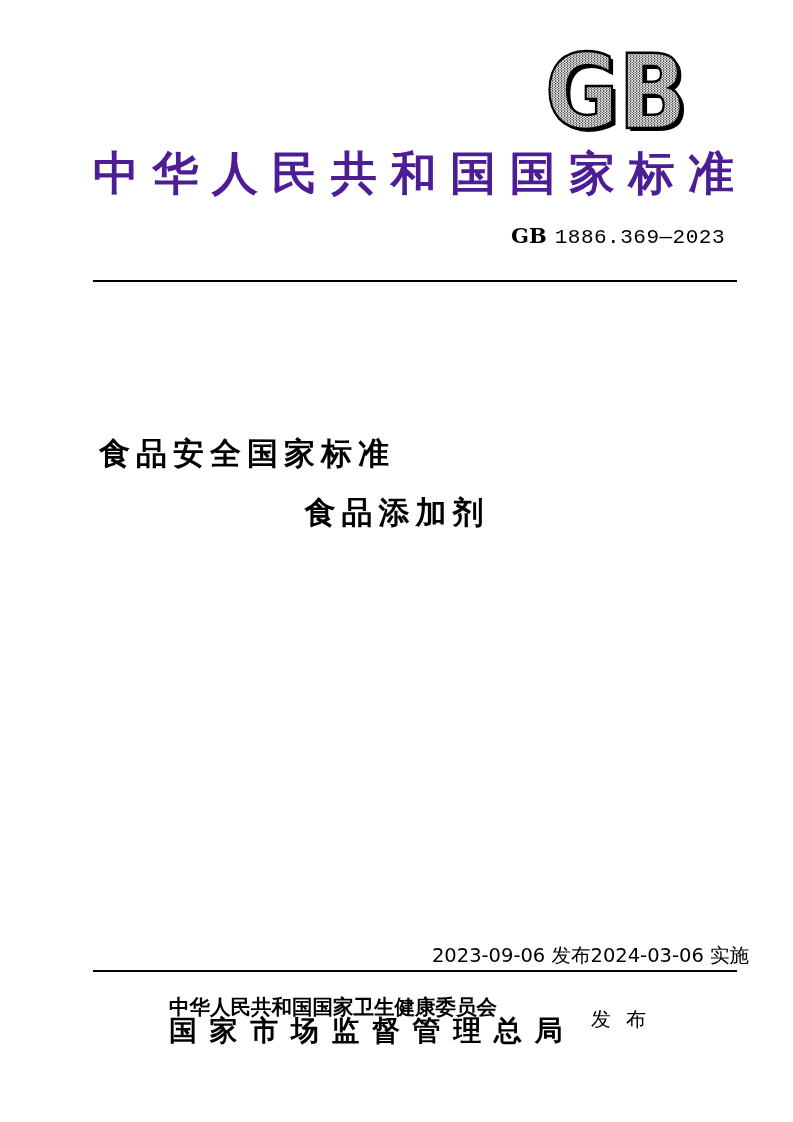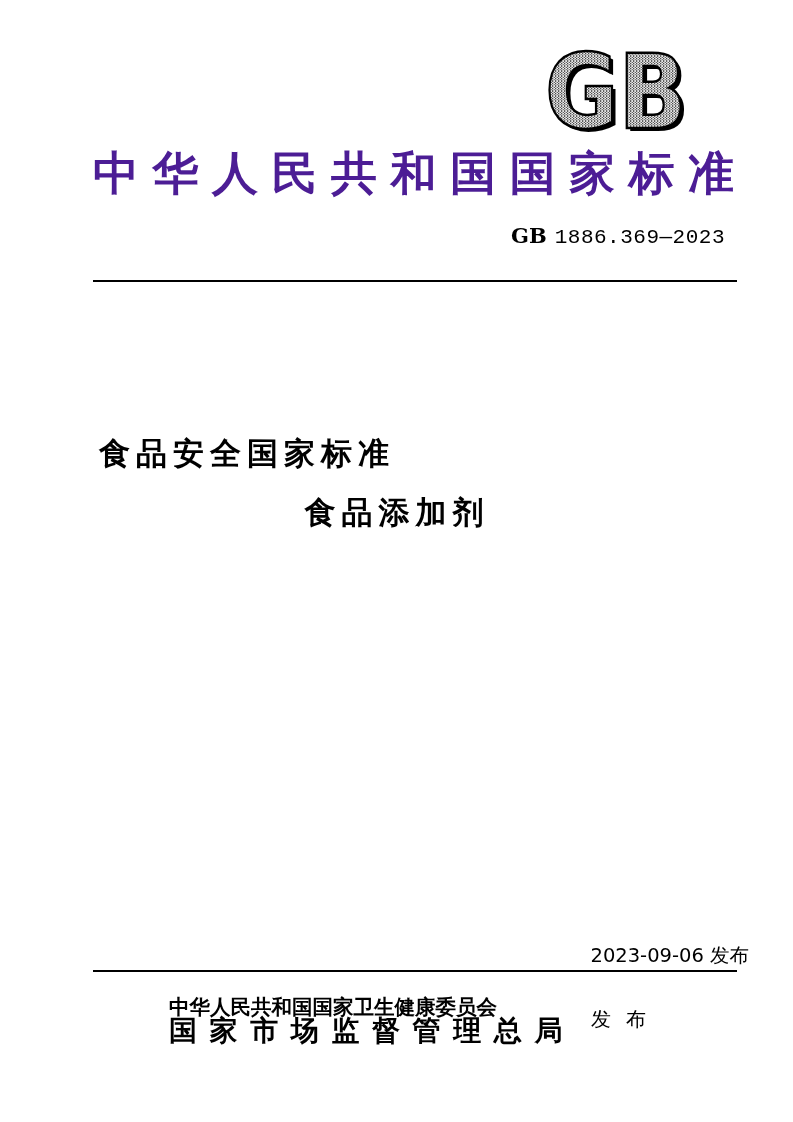--- a/index.html
+++ b/index.html
@@ -182,20 +182,21 @@
   <div class="rule rule-top"></div>
 
   <div class="doc-title-1">食品安全国家标准</div>
   <div class="doc-title-2">
     <span>食品添加剂</span>
     <span class="gap"></span>
   </div>
 
   <div class="dates-row">
     <span>2023-09-06 发布</span>
+    <span>2024-03-06 实施</span>
   </div>
 
   <div class="rule rule-bottom"></div>
 
   <div class="issuer-row">
     <div class="issuer-col">
       <div class="issuer-line-1">中华人民共和国国家卫生健康委员会</div>
       <div class="issuer-line-2">国家市场监督管理总局</div>
     </div>
     <div class="publish-label">发布</div>

